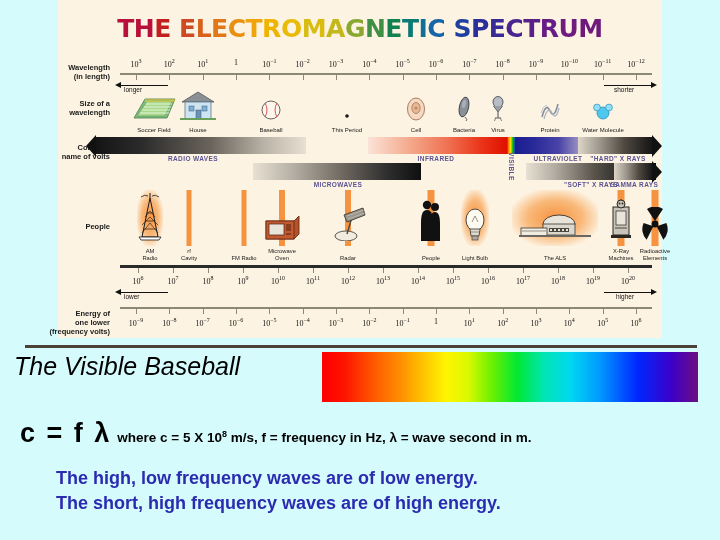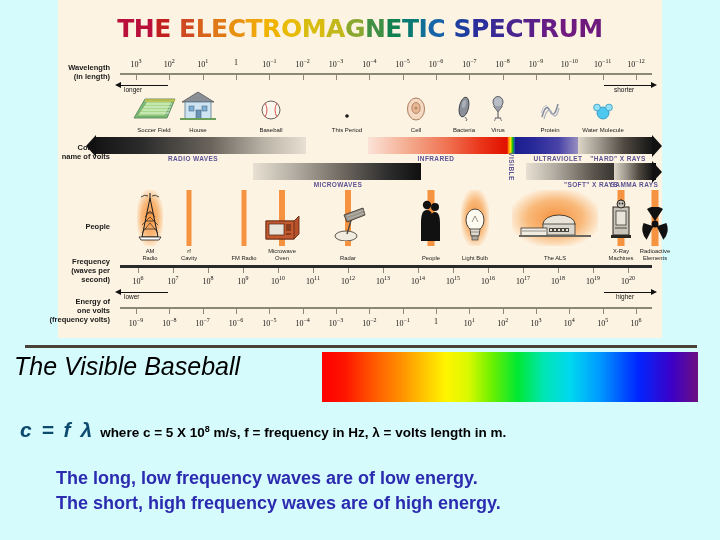--- a/index.html
+++ b/index.html
@@ -122,23 +122,22 @@
     background:linear-gradient(to right,
       #fe0000 0%, #fe1400 6%, #ff5a00 14%, #ff9000 21%,
       #ffc400 27%, #fff500 33%, #d8f900 39%, #6ef000 45%,
       #00e832 52%, #00e6b4 59%, #00d8f0 66%, #0098ff 74%,
       #0026ff 84%, #3c00c8 93%, #6d1080 100%);
   }
   #equation{
     position:absolute;left:20px;top:418px;white-space:nowrap;
   }
   #eq-symbol{
-    font-size:21px;color:#0c4a6e;font-weight:bold;letter-spacing:2px;
+    font-size:27px;color:#000000;font-weight:bold;letter-spacing:2px;
     font-family:"Liberation Sans", sans-serif;
-    font-style:italic;
   }
   #eq-text{
     font-size:13.5px;color:#000;font-weight:bold;
     font-family:"Liberation Sans", sans-serif;margin-left:6px;
   }
   #eq-text sup{font-size:9px;}
   .blue-line{
     position:absolute;left:56px;font-size:18px;font-weight:bold;
     color:#2b2bb0;font-family:"Liberation Sans", sans-serif;white-space:nowrap;
   }
@@ -199,20 +198,24 @@
       <div class="bar" style="width:48px;"></div>
         <div class="arrowL"></div>
       <div class="txt">longer</div>
     </div>
     <div class="endmark" style="left:546px;top:85px;width:48px;">
       <div class="bar" style="width:48px;"></div>
         <div class="arrowR"></div>
       <div class="txt" style="left:10px;">shorter</div>
     </div>
 
+    <div class="row-label" style="top:99px;">
+      <div>Size of a</div>
+      <div>wavelength</div>
+    </div>
     <div id="size-row" style="position:absolute;left:0;top:92px;width:604px;height:42px;">
         <div class="sw-item" style="left: 96px; top: 0px; width: 0px; height: 42px;">
           <div style="position: absolute; left: 50%; bottom: 9px; transform: translateX(-50%);"><svg width="46" height="26" viewBox="0 0 46 26">
               <polygon points="3,23 14,4 44,4 36,23" fill="#7ec07e" stroke="#4a7a4a" stroke-width="0.8"></polygon>
               <polygon points="6,21 16,6 41,6 34,21" fill="#a8d98a" stroke="#5a8a5a" stroke-width="0.5"></polygon>
               <line x1="9" y1="18" x2="38" y2="18" stroke="#fff" stroke-width="0.7"></line>
               <line x1="11" y1="15" x2="39" y2="15" stroke="#fff" stroke-width="0.7"></line>
               <line x1="13" y1="12" x2="40" y2="12" stroke="#fff" stroke-width="0.7"></line>
               <line x1="15" y1="9" x2="41" y2="9" stroke="#fff" stroke-width="0.7"></line>
               <polygon points="14,4 44,4 44,7 14,7" fill="#e8c840" opacity="0.55"></polygon>
@@ -467,25 +470,20 @@
               <path d="M11,19 L2,31 A15,15 0 0,1 2,14 Z" fill="#111" transform="rotate(-10 13 17)"></path>
               <path d="M15,19 L24,31 A15,15 0 0,0 24,14 Z" fill="#111" transform="rotate(10 13 17)"></path>
             </svg></div>
           <div class="src-cap">
             <div>Radioactive</div>
             <div>Elements</div>
           </div>
         </div>
       </div>
 
-    <div class="row-label" style="top:257px;">
-      <div>Frequency</div>
-      <div>(waves per</div>
-      <div>second)</div>
-    </div>
     <div class="axis-line" style="left:62px;top:265px;width:532px;height:2.5px;background:#2a2a2a;"></div>
     <div class="axis-ticks" id="fq-ticks" style="left:0;top:268px;width:604px;">
         <i style="left: 80px;"></i>
         <i style="left: 115px;"></i>
         <i style="left: 150px;"></i>
         <i style="left: 185px;"></i>
         <i style="left: 220px;"></i>
         <i style="left: 255px;"></i>
         <i style="left: 290px;"></i>
         <i style="left: 325px;"></i>
@@ -508,23 +506,23 @@
         <span style="left: 325px;">10<sup>13</sup></span>
         <span style="left: 360px;">10<sup>14</sup></span>
         <span style="left: 395px;">10<sup>15</sup></span>
         <span style="left: 430px;">10<sup>16</sup></span>
         <span style="left: 465px;">10<sup>17</sup></span>
         <span style="left: 500px;">10<sup>18</sup></span>
         <span style="left: 535px;">10<sup>19</sup></span>
         <span style="left: 570px;">10<sup>20</sup></span>
       </div>
 
-    <div class="row-label" style="top:297px;">
+    <div class="row-label" style="top:309px;">
       <div>Energy of</div>
-      <div>one volts</div>
+      <div>one lower</div>
       <div>(frequency volts)</div>
     </div>
     <div class="endmark" style="left:62px;top:292px;width:48px;">
       <div class="bar" style="width:48px;"></div>
         <div class="arrowL"></div>
       <div class="txt">lower</div>
     </div>
     <div class="endmark" style="left:546px;top:292px;width:48px;">
       <div class="bar" style="width:48px;"></div>
         <div class="arrowR"></div>
@@ -570,17 +568,17 @@
 
   </div>
 </div>
 
 <div id="divider"></div>
 
 <div id="visible-heading">The Visible Baseball</div>
 <div id="spectrum-bar"></div>
 
 <div id="equation">
-  <span id="eq-symbol">c = f λ</span><span id="eq-text"><span>where c = 5 X 10</span><sup>8</sup><span> m/s, f = frequency in Hz, λ = volts length in m.</span></span>
+  <span id="eq-symbol">c = f λ</span><span id="eq-text"><span>where c = 5 X 10</span><sup>8</sup><span> m/s, f = frequency in Hz, λ = wave second in m.</span></span>
 </div>
 
-<div class="blue-line" id="blue-line-1">The long, low frequency waves are of low energy.</div>
+<div class="blue-line" id="blue-line-1">The high, low frequency waves are of low energy.</div>
 <div class="blue-line" id="blue-line-2">The short, high frequency waves are of high energy.</div>
 
 </body></html>

